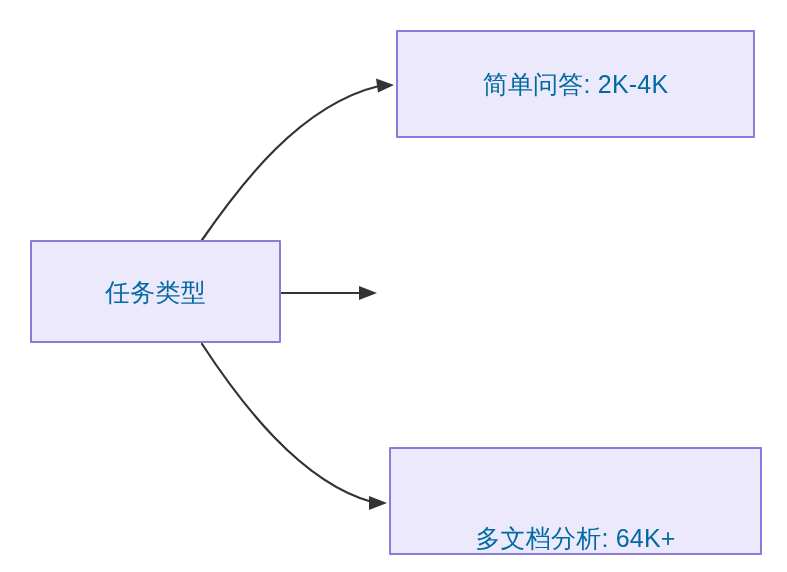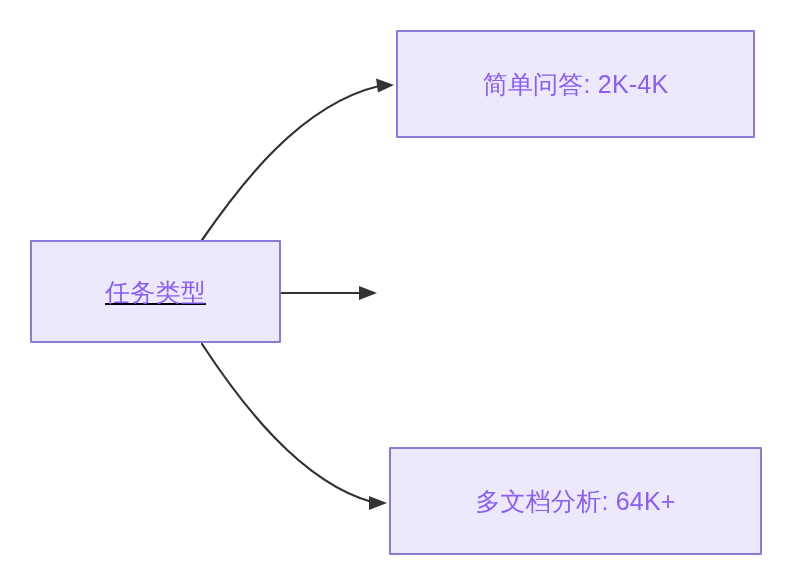--- a/index.html
+++ b/index.html
@@ -31,53 +31,53 @@
     box-sizing: border-box;
     background: #ebe9fb;
     border: 2px solid #8b7bd8;
     border-radius: 1px;
     display: flex;
     align-items: center;
     justify-content: center;
     z-index: 2;
   }
   .node-label {
-    color: #8b5cf6;
+    color: #0369a1;
     font-size: 25px;
     line-height: 1.2;
     letter-spacing: 0.2px;
     white-space: nowrap;
     text-align: center;
   }
   
   #node-source {
     left: 30px;
     top: 240px;
     width: 251px;
     height: 103px;
-    text-decoration: underline;
   }
   
   #node-simple-qa {
     left: 396px;
     top: 30px;
     width: 359px;
     height: 108px;
   }
   #node-doc-summary {
     left: 379px;
     top: 240px;
     width: 392px;
     height: 105px;
   }
   #node-multi-doc {
     left: 389px;
     top: 447px;
     width: 373px;
     height: 108px;
+    align-items: flex-end;
   }
   .edge-path {
     fill: none;
     stroke: #333333;
     stroke-width: 2.2;
     stroke-linecap: round;
   }
   .edge-head {
     fill: #333333;
     stroke: none;

